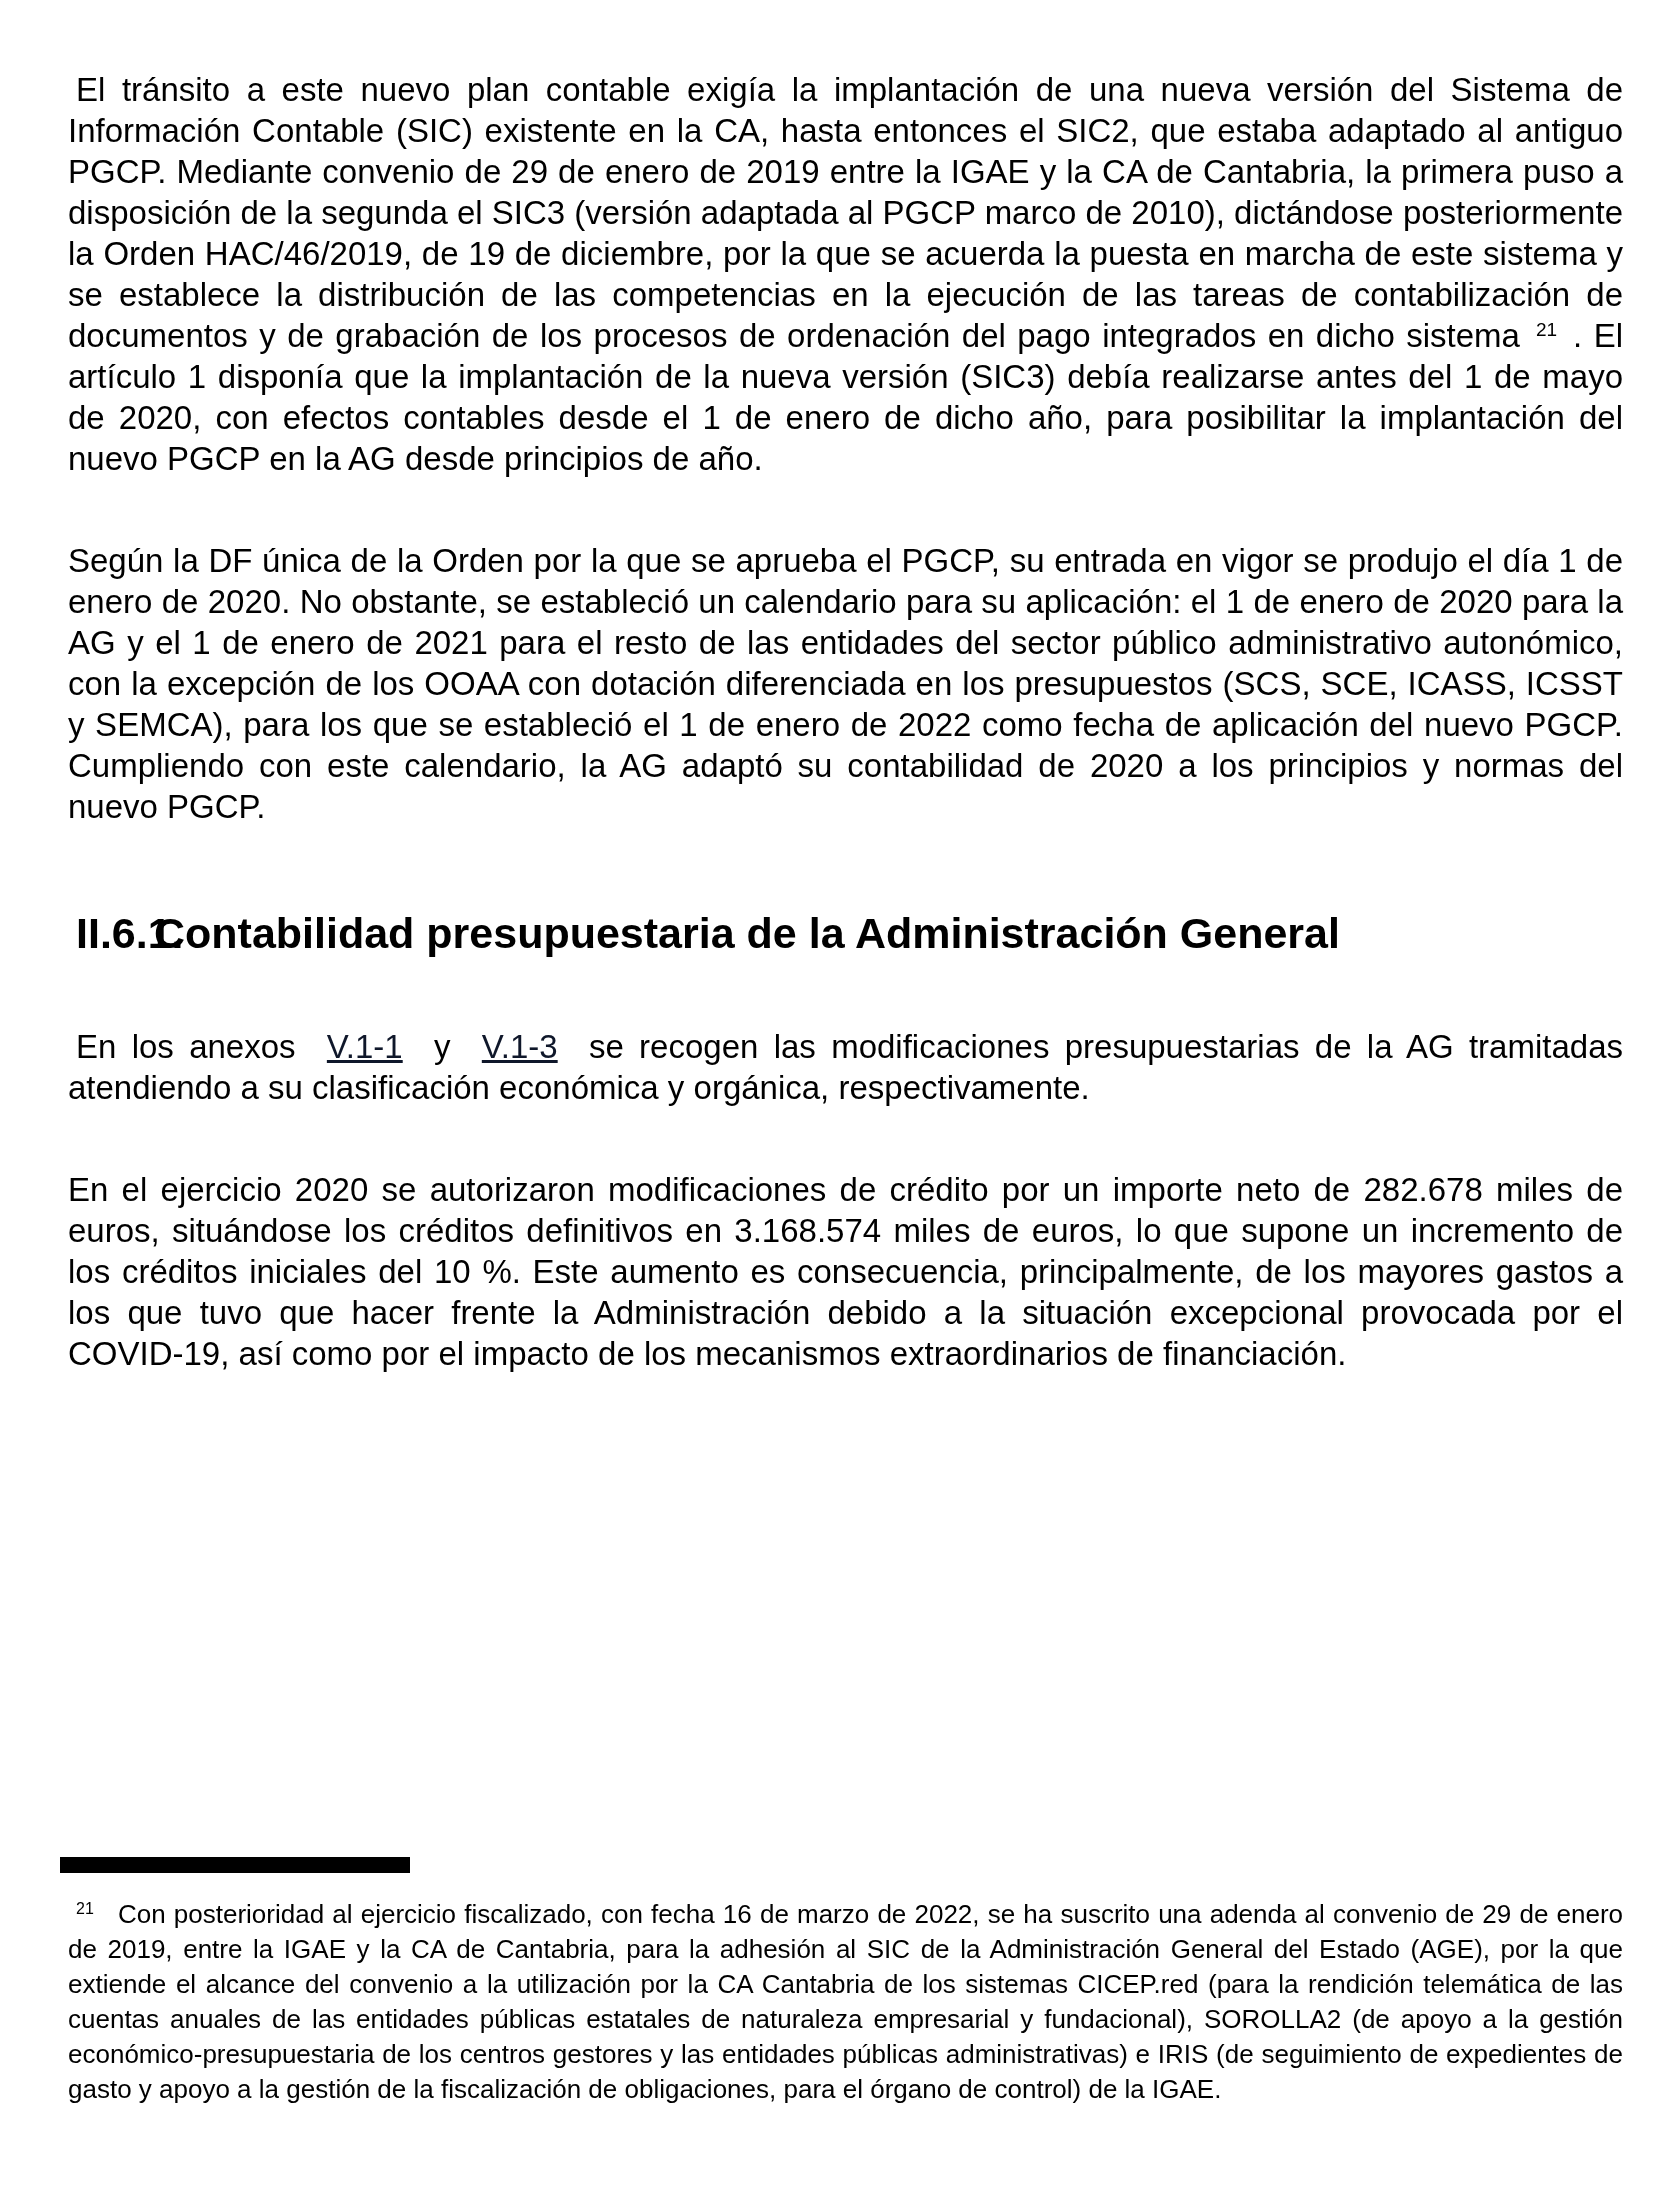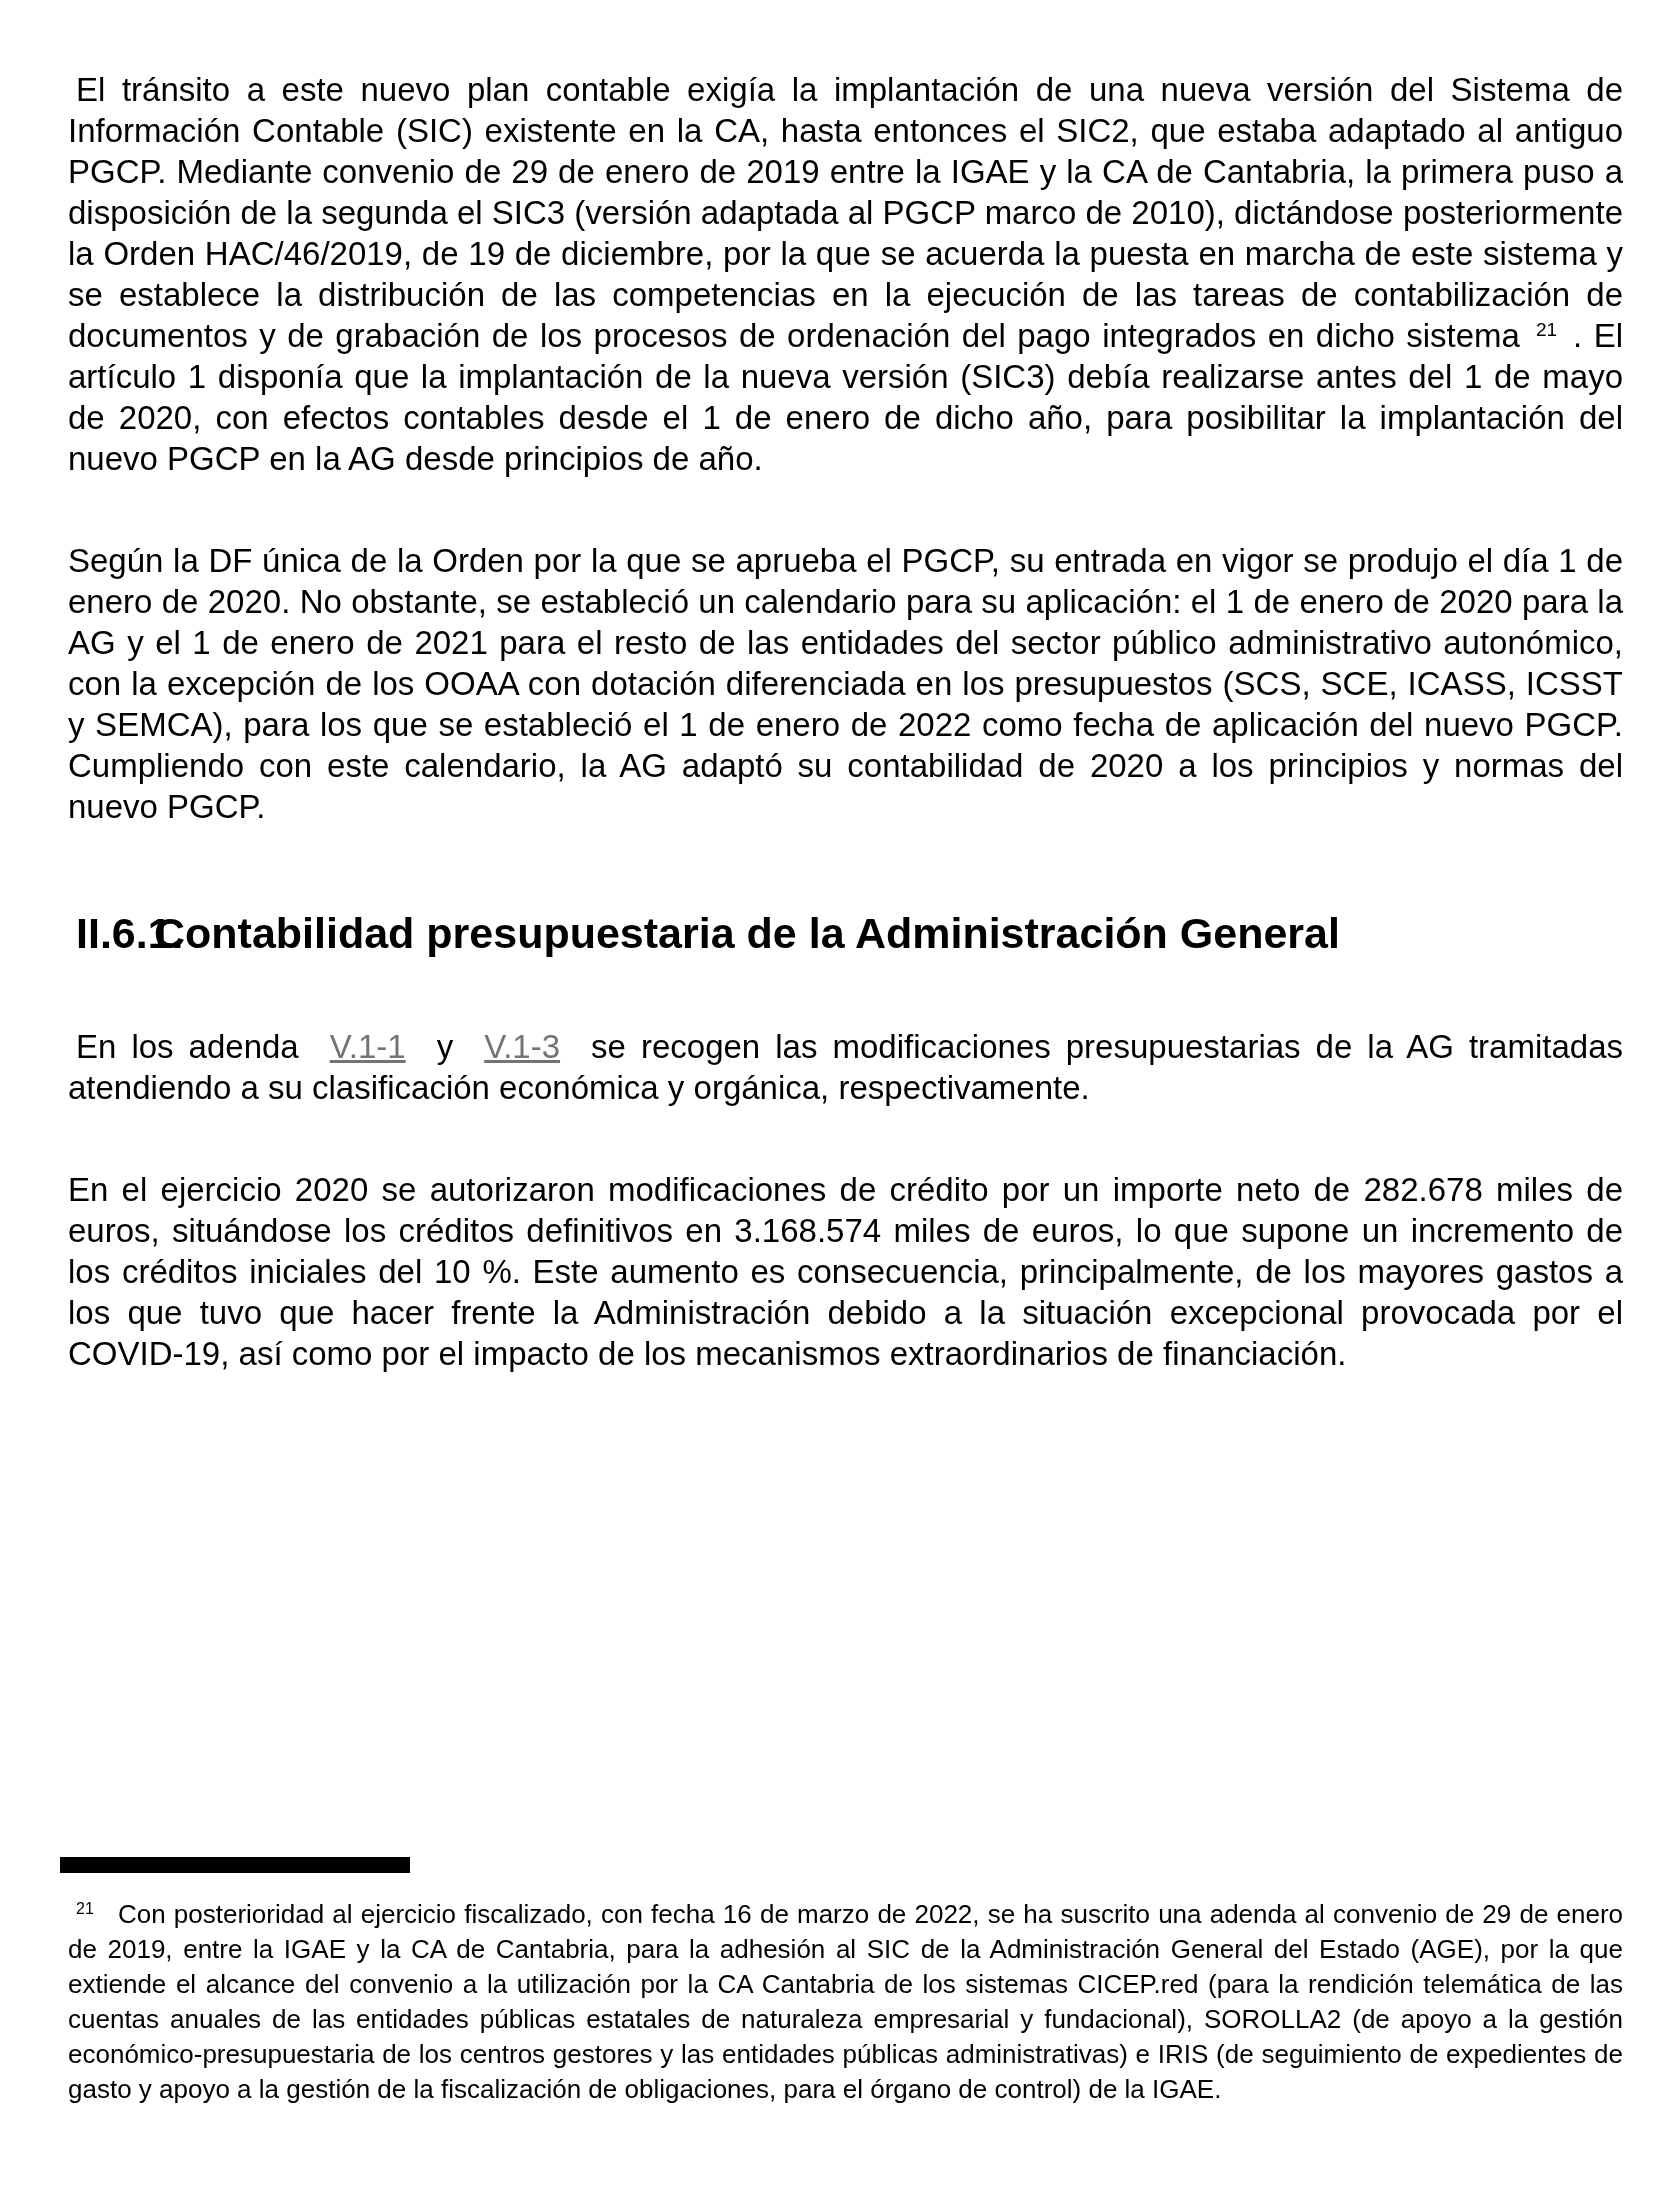--- a/index.html
+++ b/index.html
@@ -53,21 +53,21 @@
     font-size: 33px;
     line-height: 41px;
     font-weight: normal;
     margin: 0 0 39px 0;
   }
   .subheading .h-num2 {
     display: inline-block;
     width: 75px;
   }
   .doc-link {
-    color: #737373;
+    color: #0f172a;
     text-decoration: underline;
   }
   .footnote-area {
     position: absolute;
     left: 36px;
     top: 1833px;
     width: 1587px;
   }
   .fn-separator {
     width: 350px;
@@ -95,21 +95,21 @@
 <div class="page">
   <div class="content">
 
     <p class="body-text"><span>El tránsito a este nuevo plan contable exigía la implantación de una nueva versión del Sistema de Información Contable (SIC) existente en la CA, hasta entonces el SIC2, que estaba adaptado al antiguo PGCP. Mediante convenio de 29 de enero de 2019 entre la IGAE y la CA de Cantabria, la primera puso a disposición de la segunda el SIC3 (versión adaptada al PGCP marco de 2010), dictándose posteriormente la Orden HAC/46/2019, de 19 de diciembre, por la que se acuerda la puesta en marcha de este sistema y se establece la distribución de las competencias en la ejecución de las tareas de contabilización de documentos y de grabación de los procesos de ordenación del pago integrados en dicho sistema</span><sup class="fn-ref">21</sup><span>. El artículo 1 disponía que la implantación de la nueva versión (SIC3) debía realizarse antes del 1 de mayo de 2020, con efectos contables desde el 1 de enero de dicho año, para posibilitar la implantación del nuevo PGCP en la AG desde principios de año.</span></p>
 
     <p class="body-text">Según la DF única de la Orden por la que se aprueba el PGCP, su entrada en vigor se produjo el día 1 de enero de 2020. No obstante, se estableció un calendario para su aplicación: el 1 de enero de 2020 para la AG y el 1 de enero de 2021 para el resto de las entidades del sector público administrativo autonómico, con la excepción de los OOAA con dotación diferenciada en los presupuestos (SCS, SCE, ICASS, ICSST y SEMCA), para los que se estableció el 1 de enero de 2022 como fecha de aplicación del nuevo PGCP. Cumpliendo con este calendario, la AG adaptó su contabilidad de 2020 a los principios y normas del nuevo PGCP.</p>
 
     <h2 class="heading"><span class="h-num">II.6.1.</span><span>Contabilidad presupuestaria de la Administración General</span></h2>
 
 
-    <p class="body-text"><span>En los adenda </span><a href="#" class="doc-link">V.1-1</a><span> y </span><a href="#" class="doc-link">V.1-3</a><span> se recogen las modificaciones presupuestarias de la AG tramitadas atendiendo a su clasificación económica y orgánica, respectivamente.</span></p>
+    <p class="body-text"><span>En los anexos </span><a href="#" class="doc-link">V.1-1</a><span> y </span><a href="#" class="doc-link">V.1-3</a><span> se recogen las modificaciones presupuestarias de la AG tramitadas atendiendo a su clasificación económica y orgánica, respectivamente.</span></p>
 
     <p class="body-text">En el ejercicio 2020 se autorizaron modificaciones de crédito por un importe neto de 282.678 miles de euros, situándose los créditos definitivos en 3.168.574 miles de euros, lo que supone un incremento de los créditos iniciales del 10 %. Este aumento es consecuencia, principalmente, de los mayores gastos a los que tuvo que hacer frente la Administración debido a la situación excepcional provocada por el COVID-19, así como por el impacto de los mecanismos extraordinarios de financiación.</p>
 
 
   </div>
 
   <div class="footnote-area">
     <div class="fn-separator"></div>
     <p class="fn-text"><sup class="fn-num">21</sup><span> Con posterioridad al ejercicio fiscalizado, con fecha 16 de marzo de 2022, se ha suscrito una adenda al convenio de 29 de enero de 2019, entre la IGAE y la CA de Cantabria, para la adhesión al SIC de la Administración General del Estado (AGE), por la que extiende el alcance del convenio a la utilización por la CA Cantabria de los sistemas CICEP.red (para la rendición telemática de las cuentas anuales de las entidades públicas estatales de naturaleza empresarial y fundacional), SOROLLA2 (de apoyo a la gestión económico-presupuestaria de los centros gestores y las entidades públicas administrativas) e IRIS (de seguimiento de expedientes de gasto y apoyo a la gestión de la fiscalización de obligaciones, para el órgano de control) de la IGAE.</span></p>
   </div>

